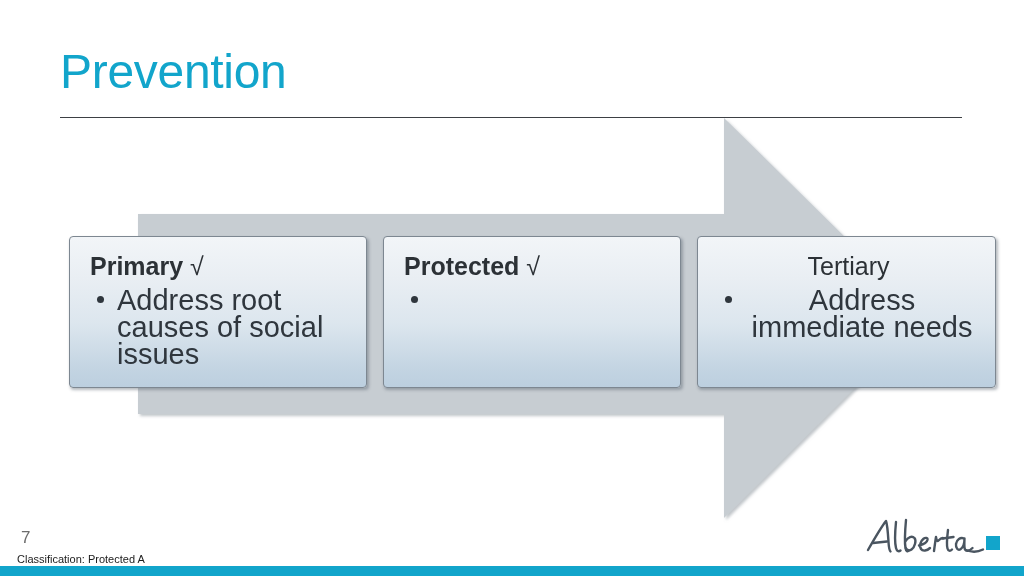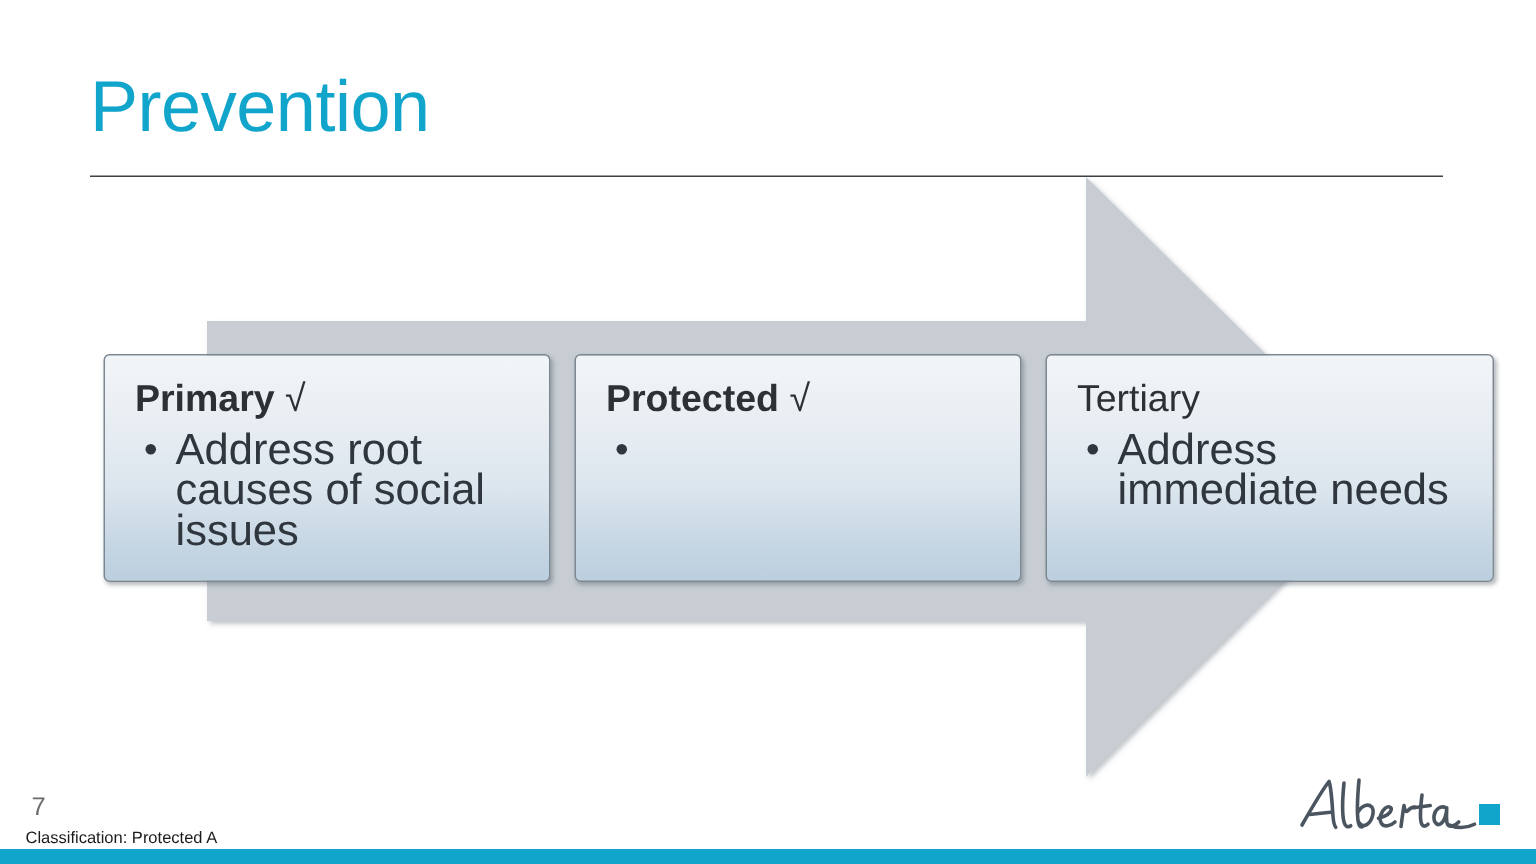--- a/index.html
+++ b/index.html
@@ -72,21 +72,21 @@
                 #dce6ee 58%,
                 #c3d4e2 88%,
                 #bccfdf 100%);
     box-shadow: 1.5px 2px 3px rgba(80, 92, 104, 0.42);
     box-sizing: border-box;
     padding: 14px 16px 0 20px;
     overflow: hidden;
   }
   .phase-box.box-1 { left: 69px;  width: 298px; }
   .phase-box.box-2 { left: 383px; width: 298px; }
-  .phase-box.box-3 { left: 697px; width: 299px; }
+  .phase-box.box-3 { left: 697px; width: 299px; text-align: center; }
 
   .phase-heading {
     font-size: 25px;
     line-height: 30px;
     color: #2c3136;
     margin: 0 0 6px 0;
     white-space: nowrap;
   }
   .phase-heading.bold { font-weight: bold; }
   .phase-heading .check {

